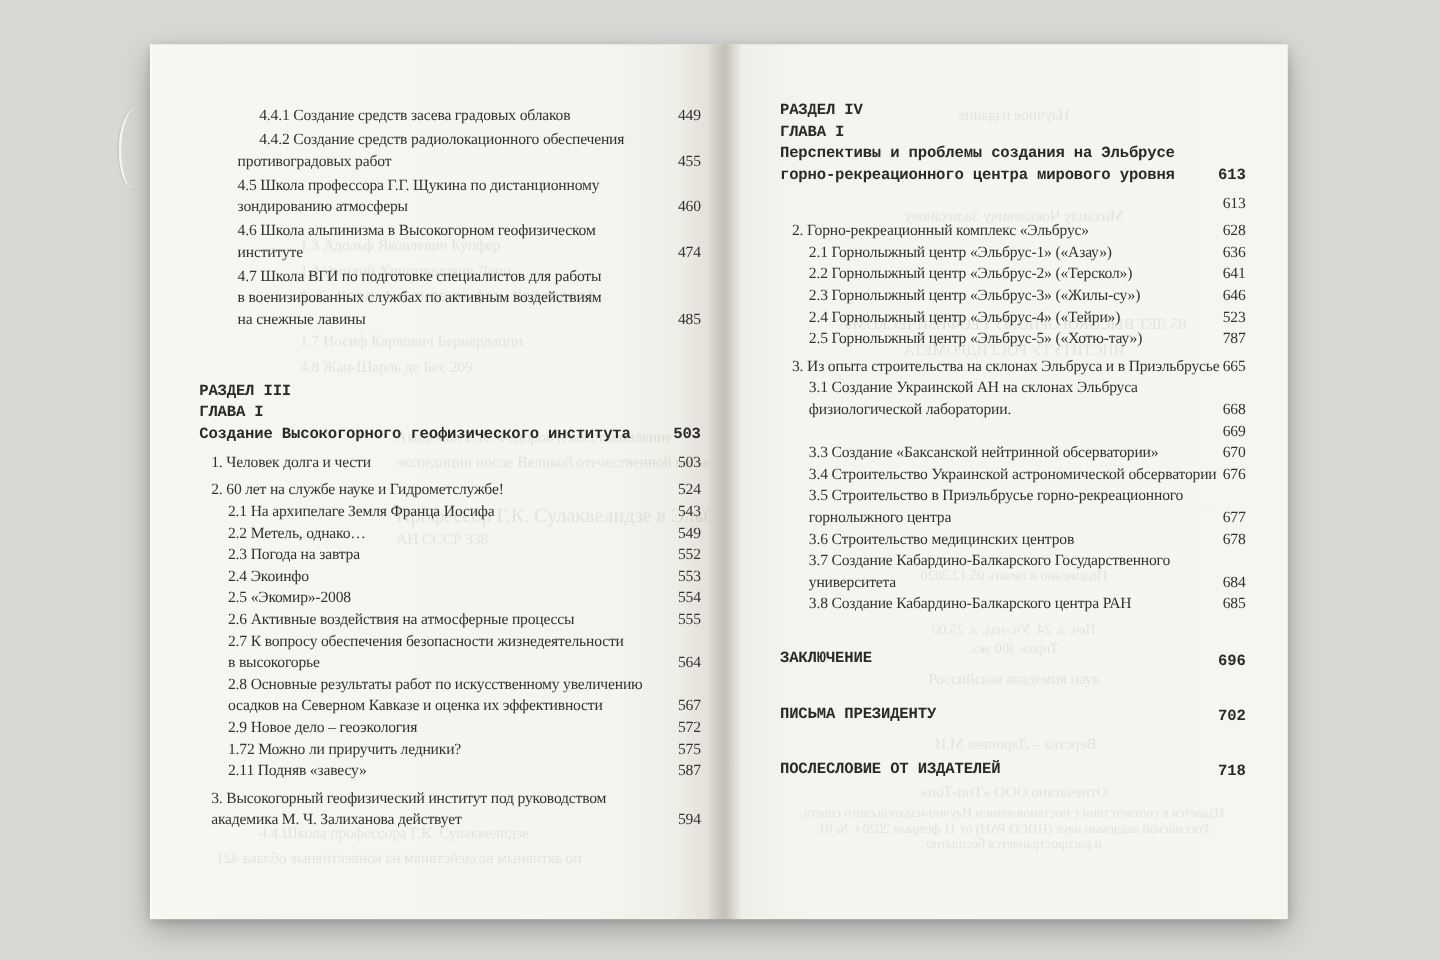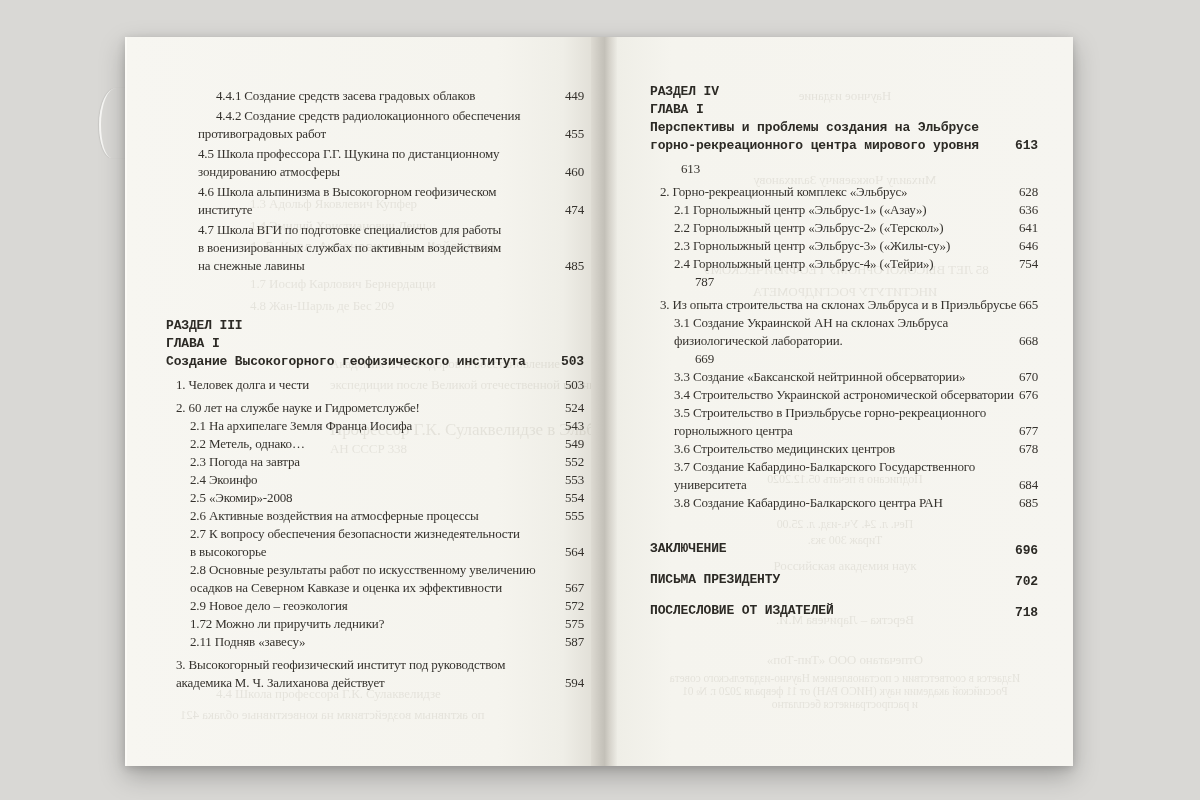--- a/index.html
+++ b/index.html
@@ -38,37 +38,37 @@
     background:linear-gradient(90deg,#efeee7 0%,#f5f4ee 12%,#f6f5f0 100%);
     padding:46px 35px 0 33px;
     box-sizing:border-box;
   }
   .toc{position:relative;z-index:2;}
   .toc-block{margin:0;}
   .toc-block.second-left{margin-top:42px;}
   .toc-block.second-right{margin-top:26px;}
   .toc-entry{
     display:flex;align-items:flex-end;
-    font-size:13px;line-height:18px;letter-spacing:-0.15px;
+    font-size:13px;line-height:18px;letter-spacing:-0.15px;justify-content:flex-end;
   }
   .toc-entry.bold{font-weight:bold;color:#2c2a25;font-family:Liberation Mono, monospace;}
   .toc-text{flex:1 1 auto;min-width:0;}
   .toc-line{white-space:nowrap;}
   .lvl0{padding-left:0;}
   .lvl1{padding-left:10px;margin-top:5px;}
   .lvl2{padding-left:24px;}
   .lvl3{padding-left:32px;margin-top:2px;}
   .lvl4{padding-left:50px;margin-top:2px;}
   .toc-line.cont3{margin-left:-18px;}
   .toc-page{
     flex:0 0 auto;min-width:34px;margin-left:6px;
     text-align:right;font-size:13px;line-height:18px;
   }
   .toc-page.bold{font-weight:bold;}
-  .loose .toc-entry{margin-top:9px;line-height:22px;}
+  .loose .toc-entry{margin-top:24px;line-height:22px;}
   
   .bleed{
     position:absolute;z-index:1;
     color:#867f6e;opacity:.15;
     filter:blur(.6px);
     white-space:nowrap;
     letter-spacing:-0.1px;
   }
   .bleed.center{left:0;right:0;text-align:center;}
   .bleed.mirror{transform:scaleX(-1);}
@@ -292,23 +292,26 @@
           <div class="toc-entry lvl2">
             <div class="toc-text">
               <div class="toc-line">2.3 Горнолыжный центр «Эльбрус-3» («Жилы-су»)</div>
             </div>
             <div class="toc-page">646</div>
           </div>
           <div class="toc-entry lvl2">
             <div class="toc-text">
               <div class="toc-line">2.4 Горнолыжный центр «Эльбрус-4» («Тейри»)</div>
             </div>
-            <div class="toc-page">754</div>
-          </div>
-          <div class="toc-entry lvl2">
+            <div class="toc-page">523</div>
+          </div>
+          <div class="toc-entry lvl2">
+            <div class="toc-text">
+              <div class="toc-line">2.5 Горнолыжный центр «Эльбрус-5» («Хотю-тау»)</div>
+            </div>
             <div class="toc-page">787</div>
           </div>
           <div class="toc-entry lvl1">
             <div class="toc-text">
               <div class="toc-line">3. Из опыта строительства на склонах Эльбруса и в Приэльбрусье</div>
             </div>
             <div class="toc-page">665</div>
           </div>
           <div class="toc-entry lvl2">
             <div class="toc-text">

